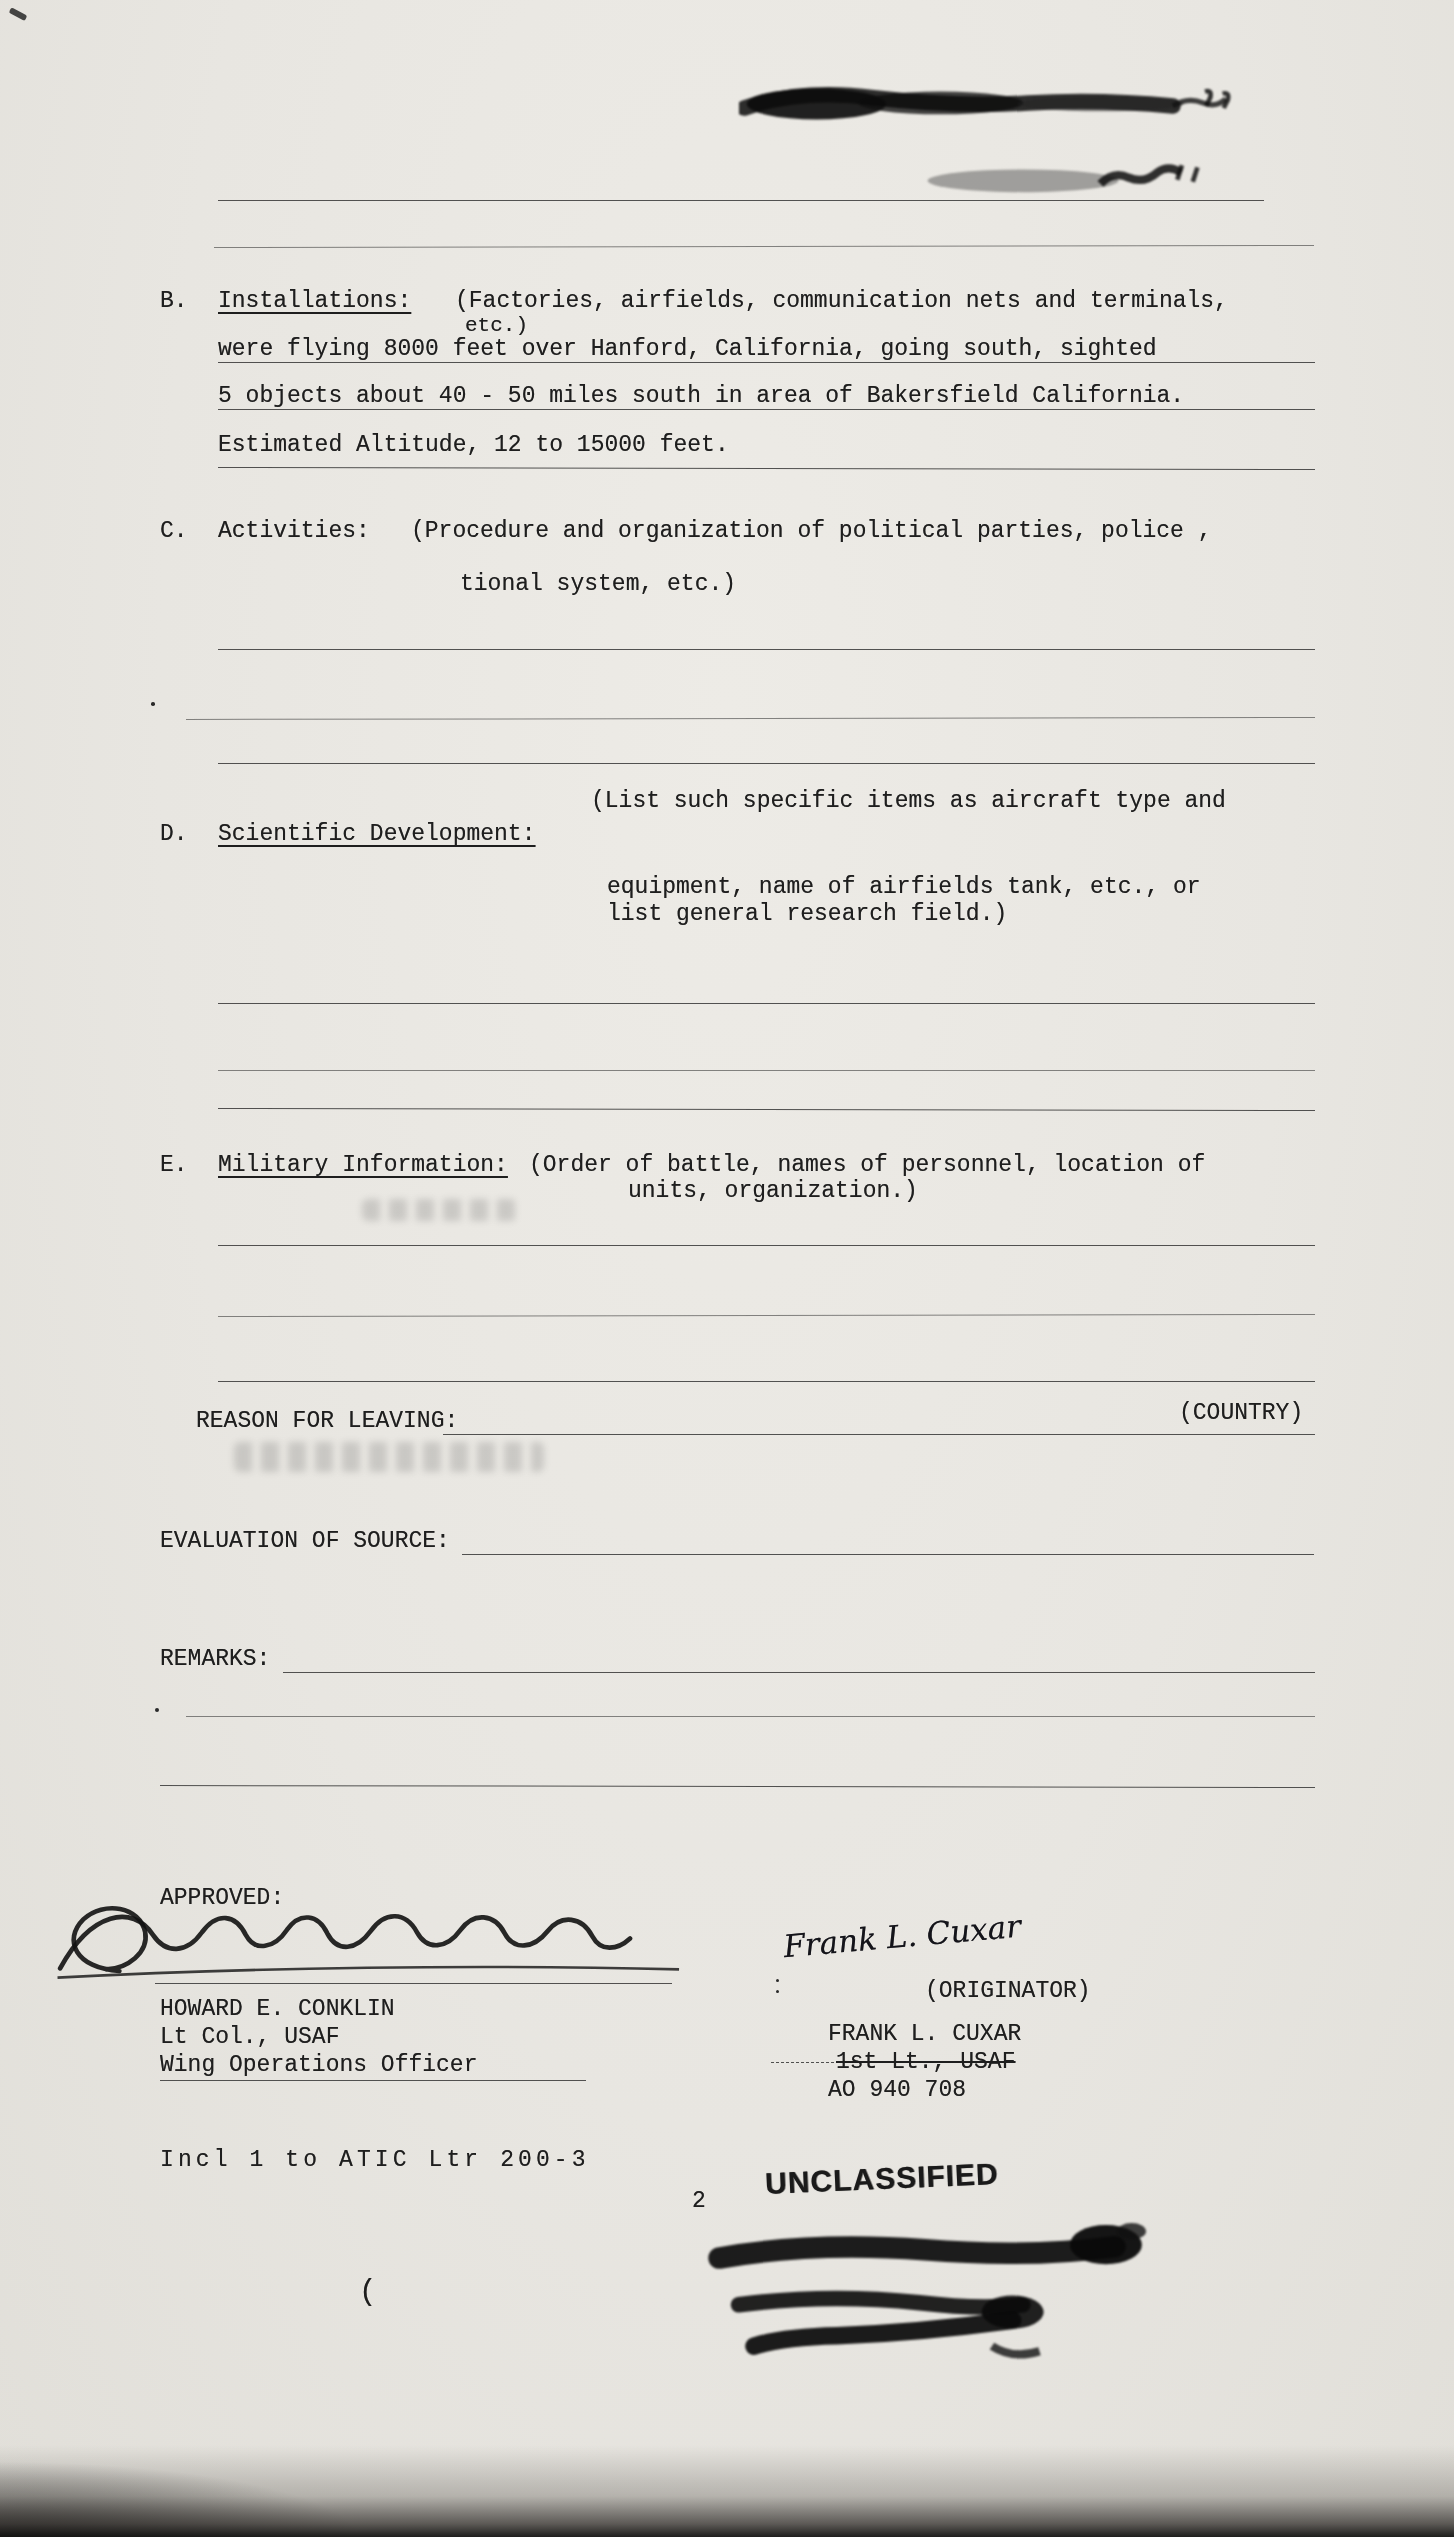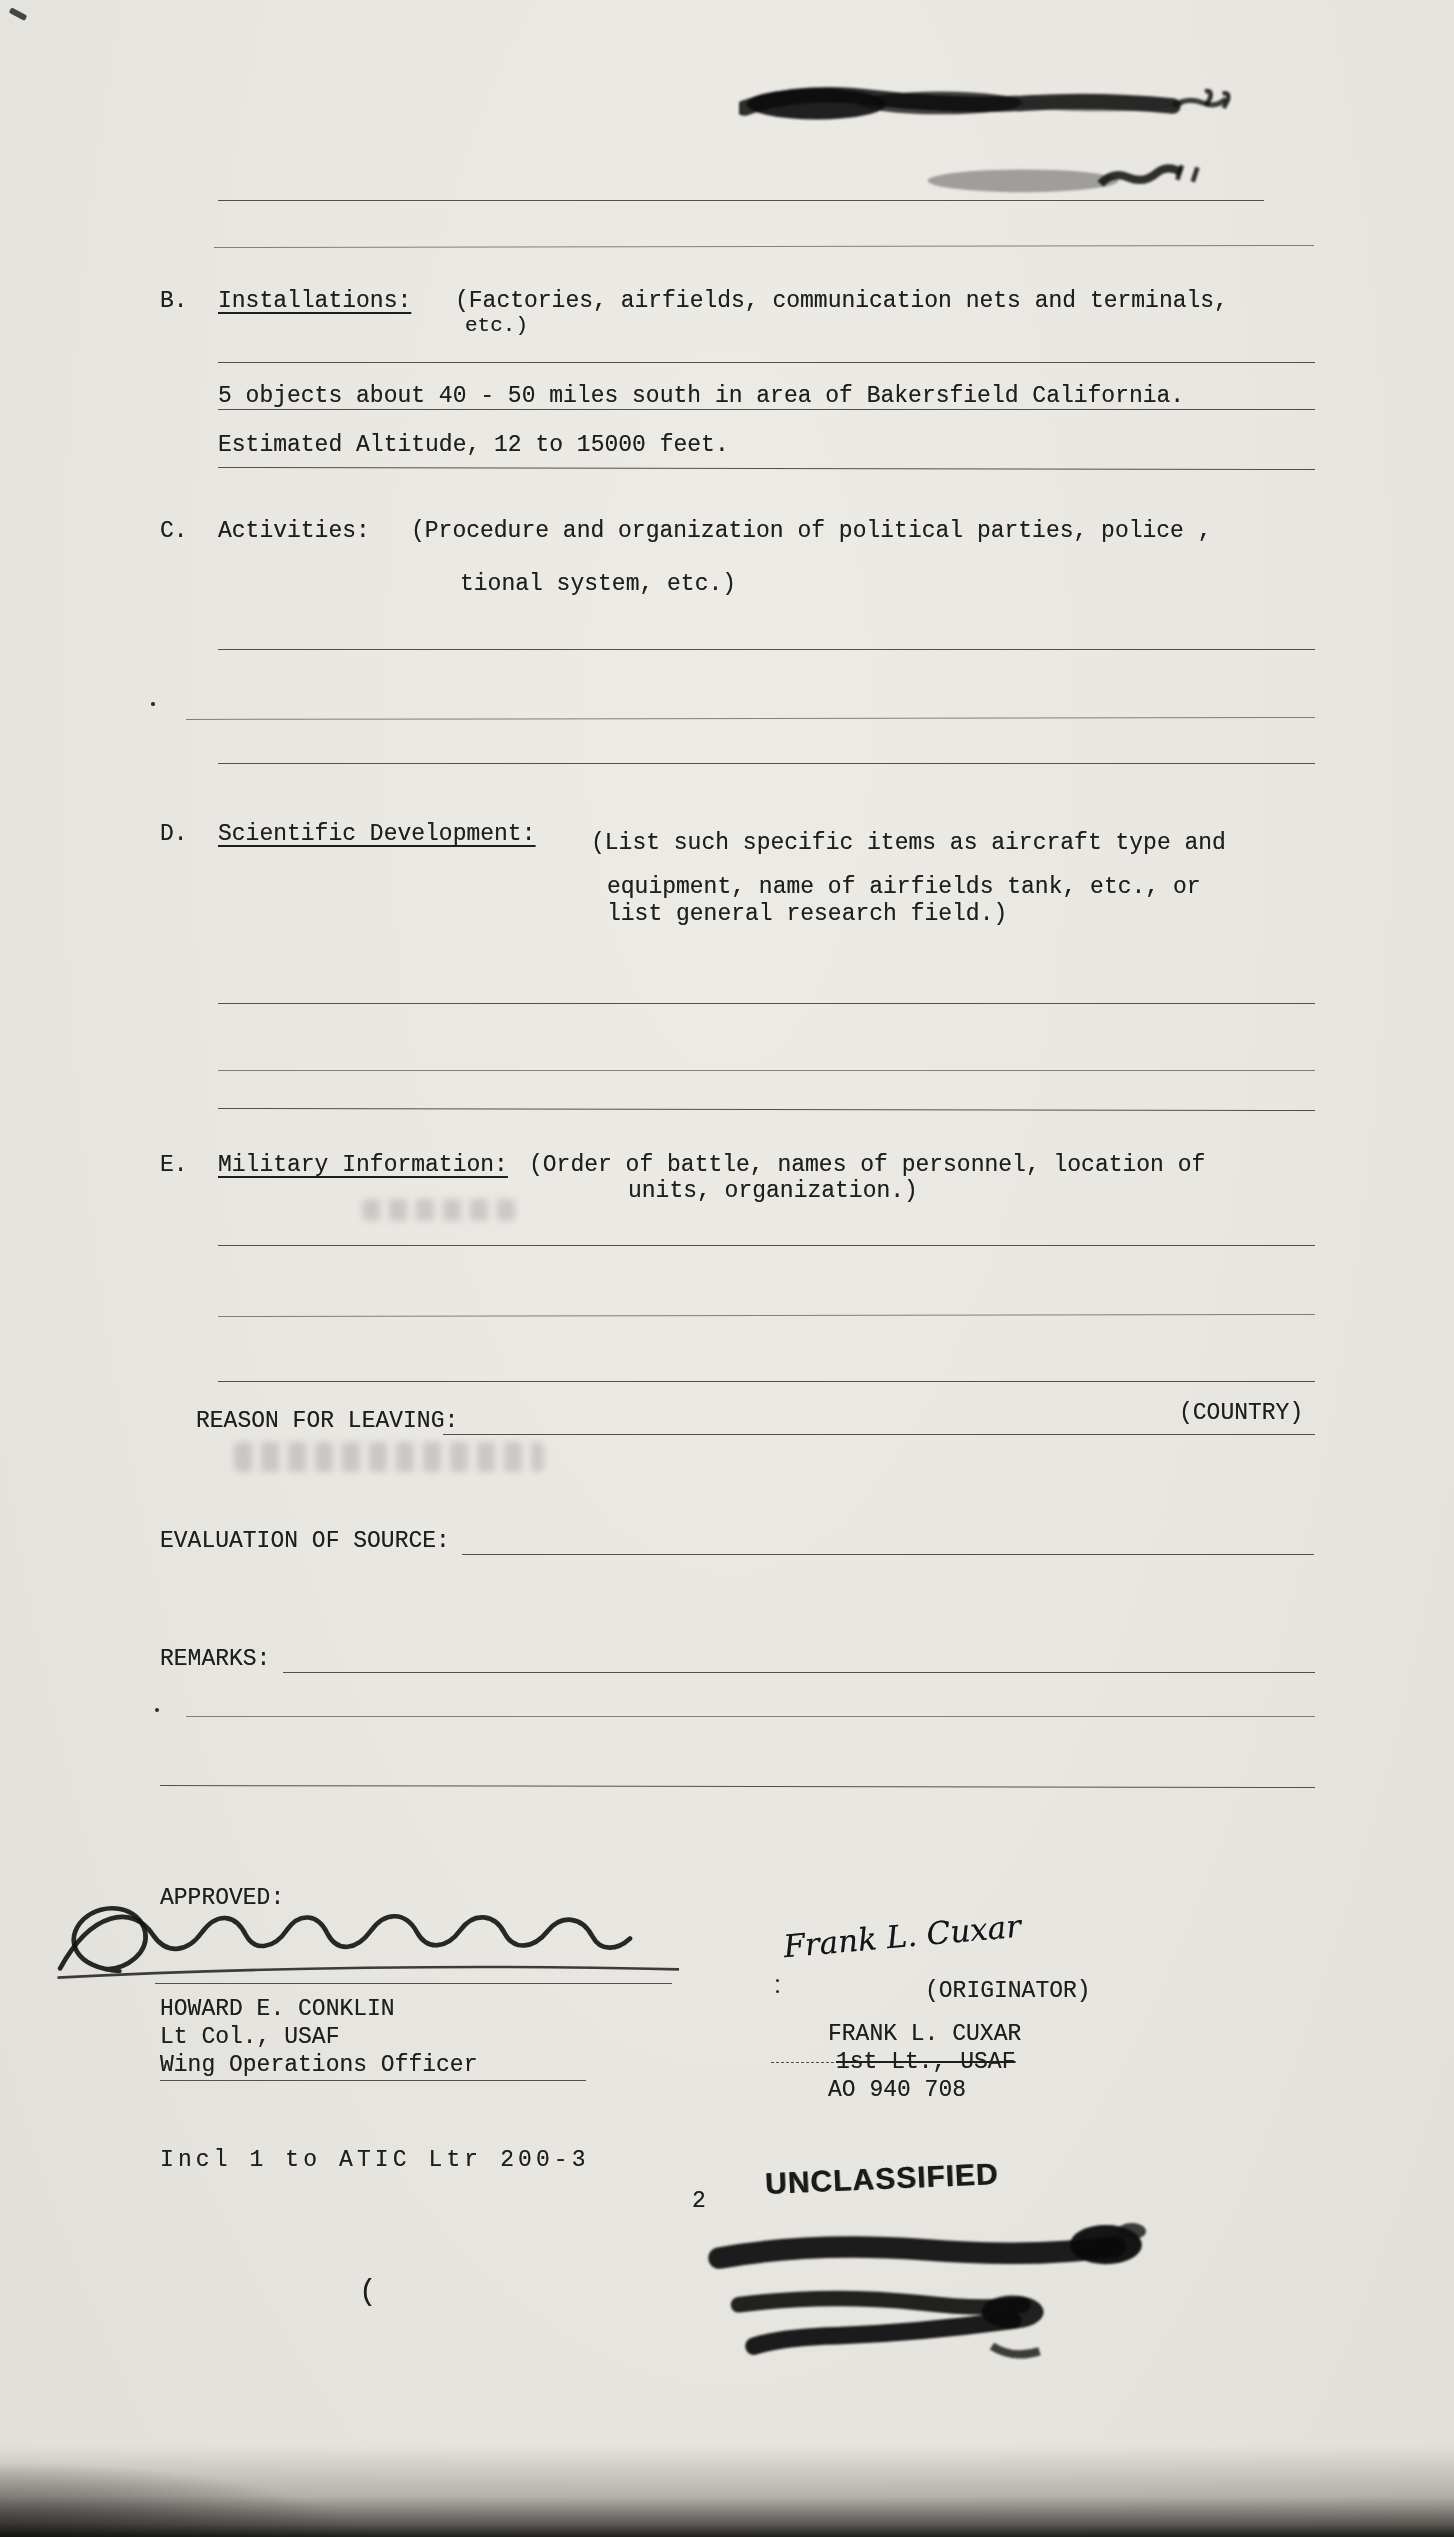--- a/index.html
+++ b/index.html
@@ -91,41 +91,42 @@
   </svg>
 
   <div class="rule" style="left:218px; top:200px; width:1046px;"></div>
   <div class="rule faint" style="left:214px; top:246px; width:1100px; transform:rotate(-0.1deg);"></div>
 
   <div class="t" style="left:160px; top:288px;">B.</div>
   <div class="t u" style="left:218px; top:288px;">Installations:</div>
   <div class="t" style="left:455px; top:288px;">(Factories, airfields, communication nets and terminals,</div>
   <div class="t small" style="left:465px; top:312px;">etc.)</div>
 
+  <div class="t" style="left:218px; top:336px;">were flying 8000 feet over Hanford, California, going south, sighted</div>
   <div class="rule" style="left:218px; top:362px; width:1097px;"></div>
 
   <div class="t" style="left:218px; top:383px;">5 objects about 40 - 50 miles south in area of Bakersfield California.</div>
   <div class="rule" style="left:218px; top:409px; width:1097px;"></div>
 
   <div class="t" style="left:218px; top:432px;">Estimated Altitude, 12 to 15000 feet.</div>
   <div class="rule" style="left:218px; top:468px; width:1097px; transform:rotate(0.1deg);"></div>
 
   <div class="t" style="left:160px; top:518px;">C.</div>
   <div class="t" style="left:218px; top:518px;">Activities:</div>
   <div class="t" style="left:411px; top:518px;">(Procedure and organization of political parties, police ,</div>
   <div class="t" style="left:460px; top:571px;">tional system, etc.)</div>
 
   <div class="rule" style="left:218px; top:649px; width:1097px;"></div>
   <div class="speck" style="left:151px; top:702px; width:3.6px; height:3.6px;"></div>
   <div class="rule faint" style="left:186px; top:718px; width:1129px; transform:rotate(-0.1deg);"></div>
   <div class="rule" style="left:218px; top:763px; width:1097px;"></div>
 
   <div class="t" style="left:160px; top:821px;">D.</div>
   <div class="t u" style="left:218px; top:821px;">Scientific Development:</div>
-  <div class="t" style="left:591px; top:830px;">(List such specific items as aircraft type and</div>
+  <div class="t" style="left:591px; top:788px;">(List such specific items as aircraft type and</div>
   <div class="t" style="left:607px; top:874px;">equipment, name of airfields tank, etc., or</div>
   <div class="t" style="left:607px; top:901px;">list general research field.)</div>
 
   <div class="rule" style="left:218px; top:1003px; width:1097px;"></div>
   <div class="rule faint" style="left:218px; top:1070px; width:1097px;"></div>
   <div class="rule" style="left:218px; top:1109px; width:1097px; transform:rotate(0.1deg);"></div>
 
   <div class="t" style="left:160px; top:1152px;">E.</div>
   <div class="t u" style="left:218px; top:1152px;">Military Information:</div>
   <div class="t" style="left:529px; top:1152px;">(Order of battle, names of personnel, location of</div>

